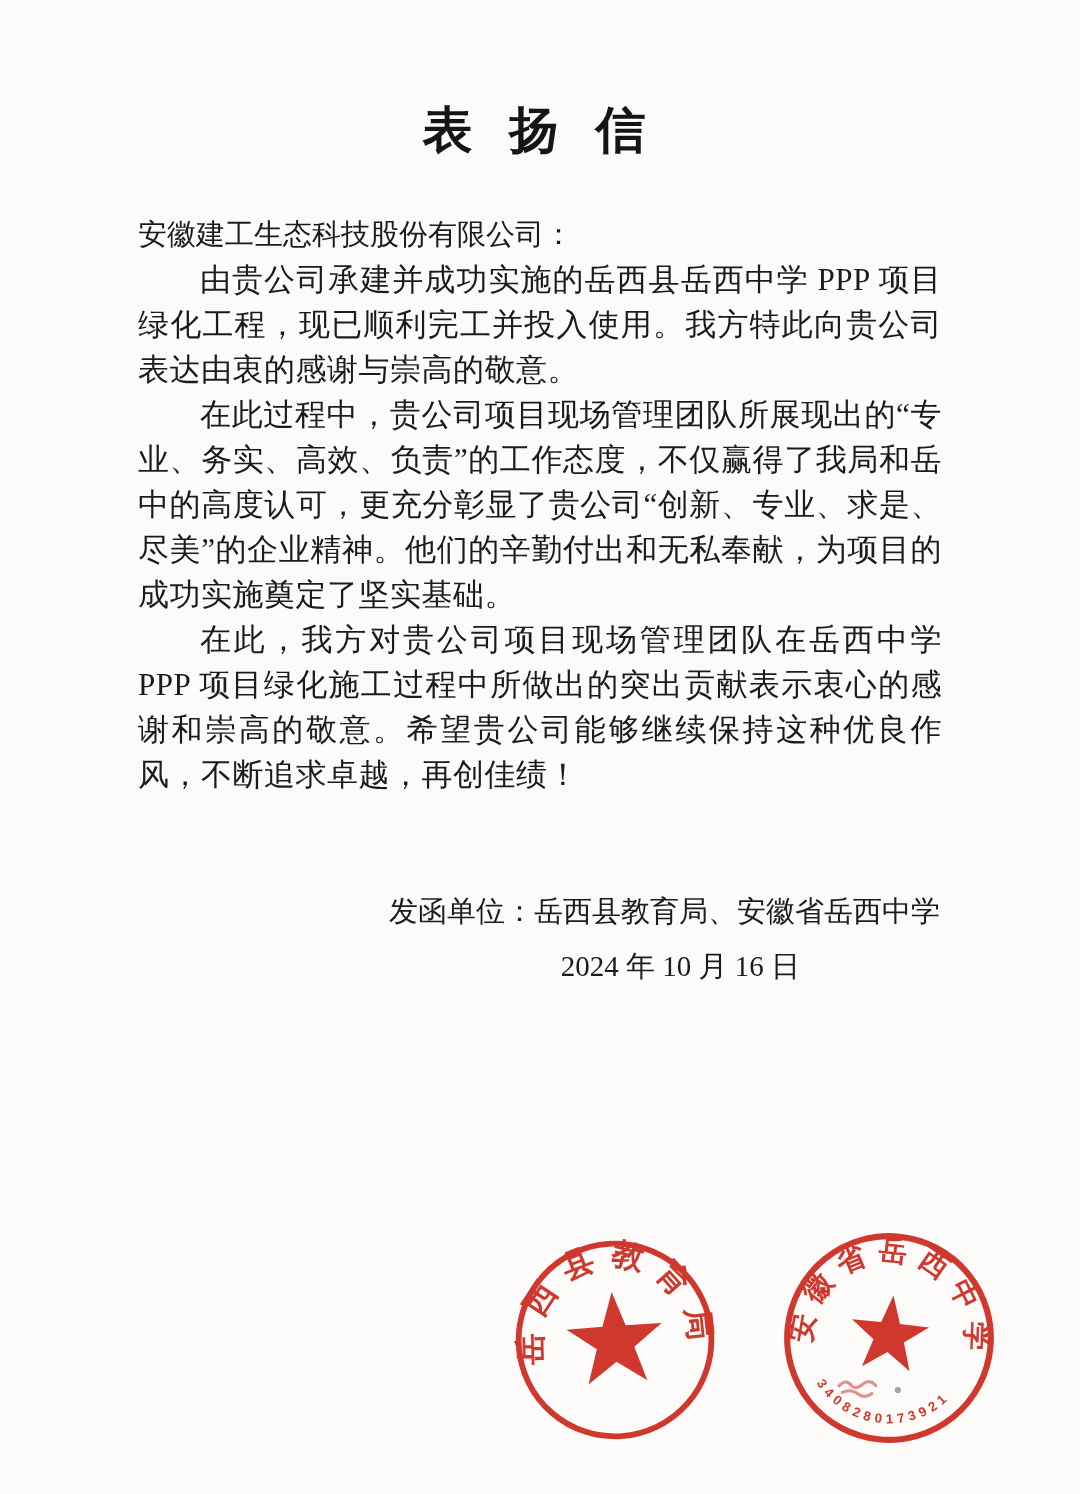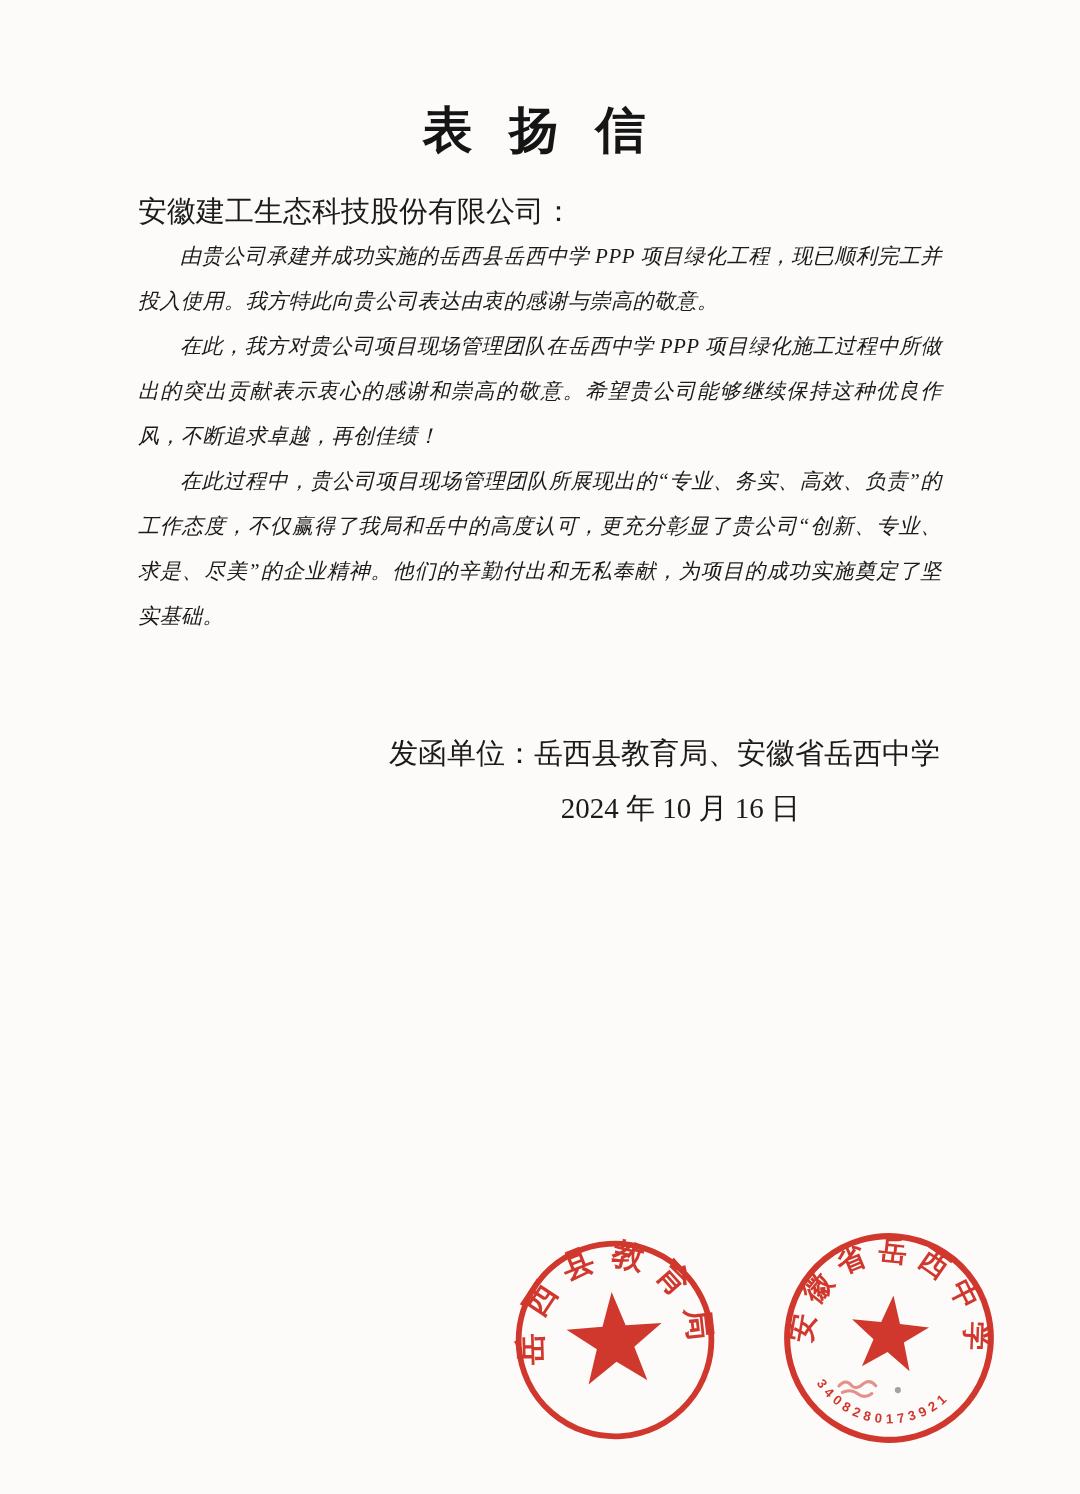--- a/index.html
+++ b/index.html
@@ -24,31 +24,30 @@
   }
   .title{
     text-align:center;
     font-size:50px;
     font-weight:700;
     letter-spacing:12px;
     line-height:72px;
     color:#151515;
   }
   .salutation{
-    margin-top:23px;
+    margin-top:46px;
     font-size:29px;
     line-height:45px;
   }
   .body-text p{
-    font-size:21px;
+    font-size:31px;
     line-height:45px;
     text-align:justify;
     text-indent:2em;
     letter-spacing:0.5px;
-    font-style:italic;
   }
   .signature{
     margin-top:92px;
     position:relative;
   }
   .sender-line{
     font-size:29px;
     line-height:45px;
     text-align:right;
     padding-right:2px;
@@ -86,22 +85,22 @@
 <body>
 
 <div class="sheet">
 
   <h1 class="title">表 扬 信</h1>
 
   <div class="salutation">安徽建工生态科技股份有限公司：</div>
 
   <div class="body-text">
     <p>由贵公司承建并成功实施的岳西县岳西中学 PPP 项目绿化工程，现已顺利完工并投入使用。我方特此向贵公司表达由衷的感谢与崇高的敬意。</p>
+    <p>在此过程中，贵公司项目现场管理团队所展现出的“专业、务实、高效、负责”的工作态度，不仅赢得了我局和岳中的高度认可，更充分彰显了贵公司“创新、专业、求是、尽美”的企业精神。他们的辛勤付出和无私奉献，为项目的成功实施奠定了坚实基础。</p>
     <p>在此，我方对贵公司项目现场管理团队在岳西中学 PPP 项目绿化施工过程中所做出的突出贡献表示衷心的感谢和崇高的敬意。希望贵公司能够继续保持这种优良作风，不断追求卓越，再创佳绩！</p>
-    <p>在此过程中，贵公司项目现场管理团队所展现出的“专业、务实、高效、负责”的工作态度，不仅赢得了我局和岳中的高度认可，更充分彰显了贵公司“创新、专业、求是、尽美”的企业精神。他们的辛勤付出和无私奉献，为项目的成功实施奠定了坚实基础。</p>
   </div>
 
   <div class="signature">
     <div class="sender-line">发函单位：岳西县教育局、安徽省岳西中学</div>
     <div class="date-line">2024 年 10 月 16 日</div>
   </div>
 
   <svg class="stamp stamp-left" viewBox="0 0 220 220" aria-hidden="true">
     <defs>
       <path id="arc-left" d="M 46.9 154.2 A 77 77 0 1 1 173.1 154.2"></path>

